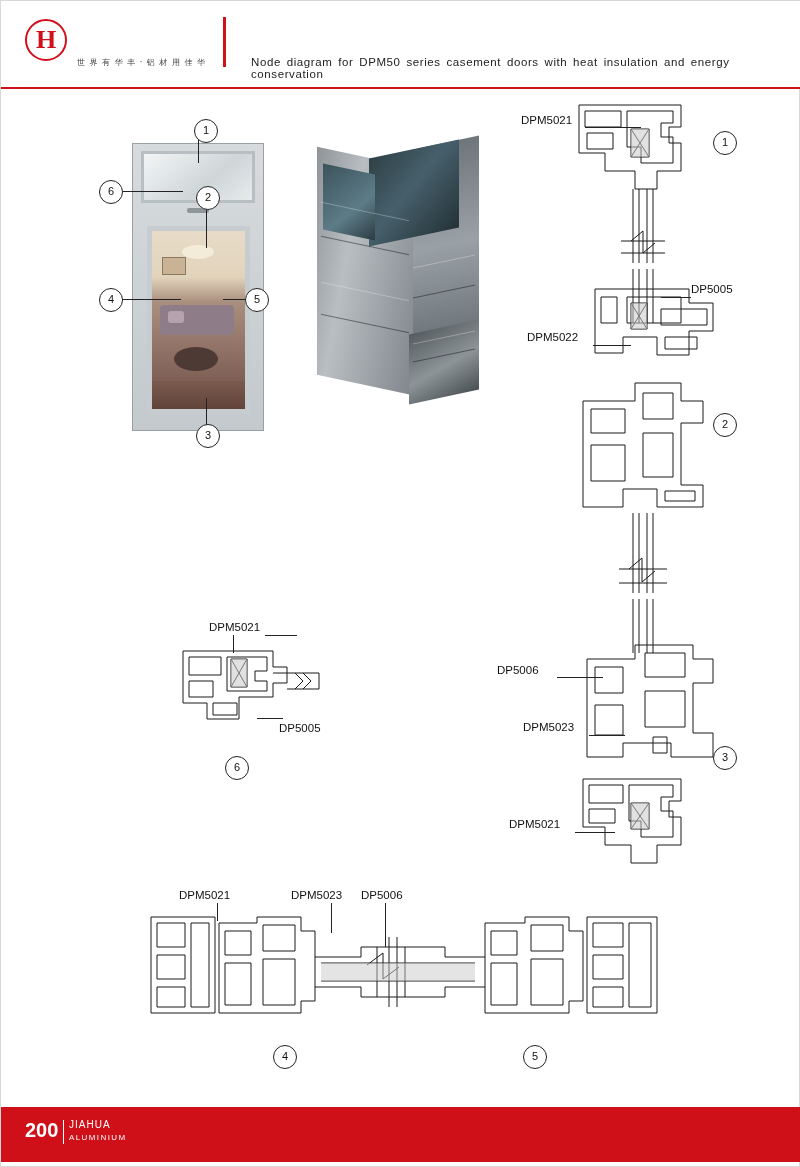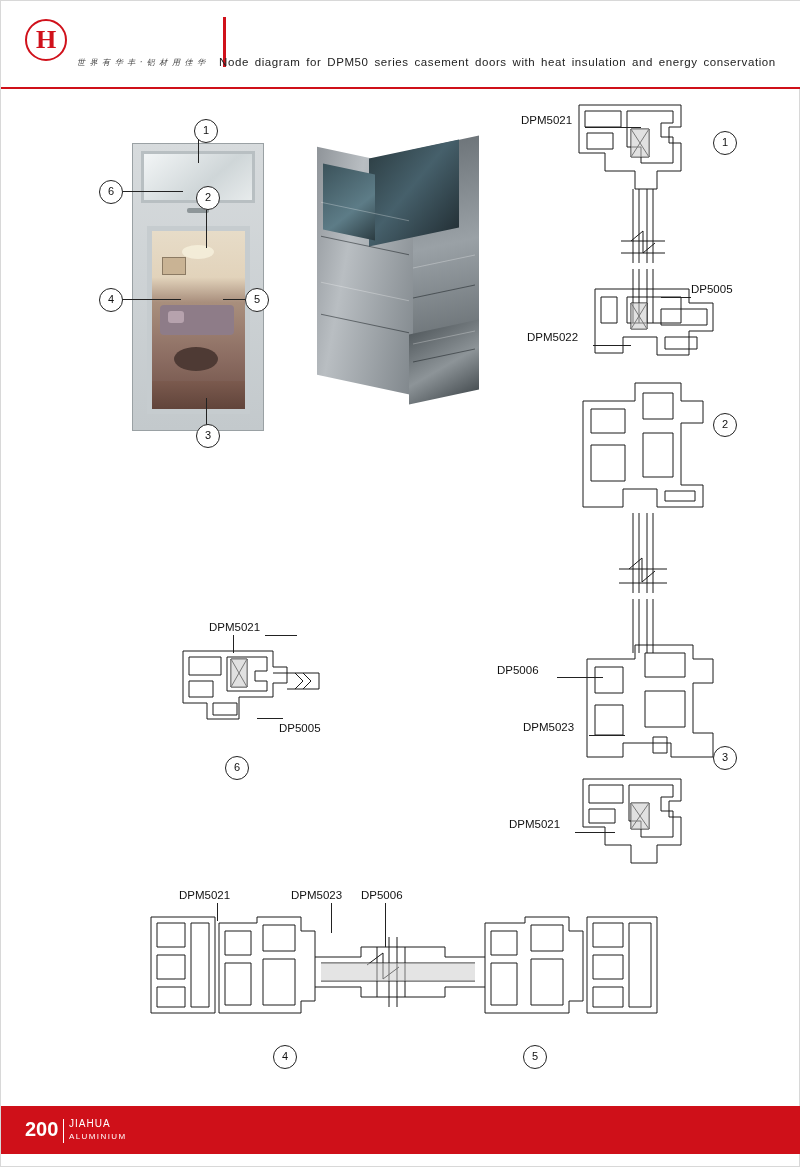--- a/index.html
+++ b/index.html
@@ -74,21 +74,20 @@
     font-family: "DejaVu Sans", sans-serif;
   }
   .logo-sub {
     position: absolute;
     left: 52px;
     top: 40px;
     font-size: 8px;
     color: #444444;
     letter-spacing: 1px;
     font-family: "DejaVu Sans", sans-serif;
-    font-style: italic;
   }
   .header-divider {
     position: absolute;
     left: 222px;
     top: 16px;
     width: 3px;
     height: 50px;
     background: #d0111b;
   }
   .title-cn {
@@ -96,44 +95,44 @@
     left: 234px;
     top: 22px;
     font-size: 21px;
     font-weight: bold;
     color: #111111;
     letter-spacing: 0.5px;
     font-family: "DejaVu Sans", sans-serif;
   }
   .title-en {
     position: absolute;
-    left: 218px;
+    left: 250px;
     top: 55px;
     font-size: 11.5px;
     color: #222222;
     letter-spacing: 0.6px;
     word-spacing: 2px;
     font-family: "Liberation Sans", sans-serif;
   }
   .header-rule {
     position: absolute;
     left: 0;
     top: 86px;
     width: 800px;
     height: 2px;
     background: #cf1019;
   }
 
   
   .footer {
     position: absolute;
     left: 0;
-    bottom: 12px;
+    bottom: 4px;
     width: 800px;
-    height: 48px;
+    height: 55px;
     background: #cf1019;
   }
   .footer-num {
     position: absolute;
     left: 24px;
     top: 12px;
     color: #ffffff;
     font-size: 20px;
     font-weight: bold;
     font-family: "Liberation Sans", sans-serif;

